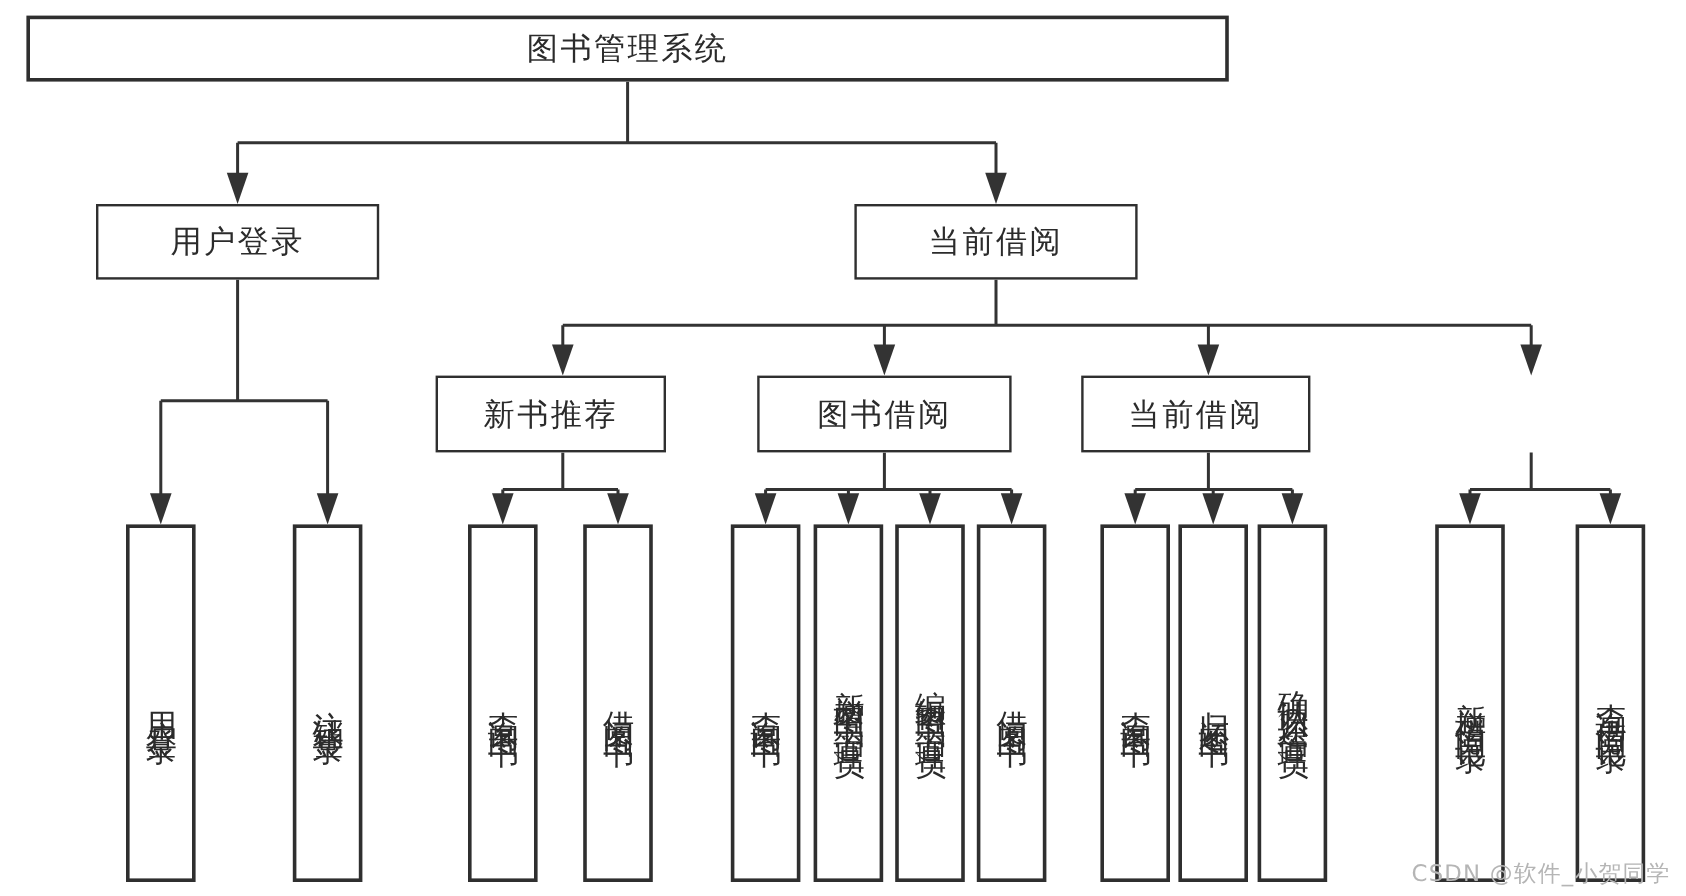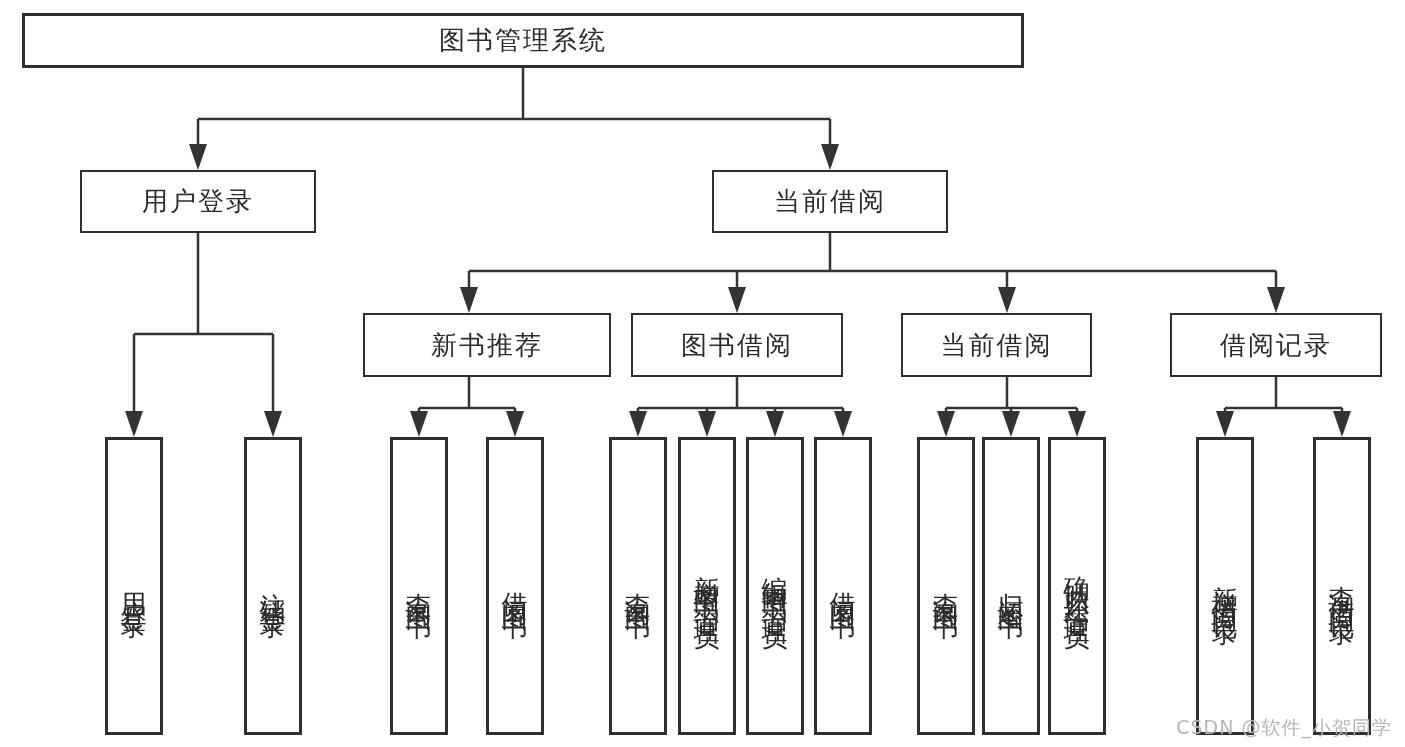--- a/index.html
+++ b/index.html
@@ -107,31 +107,28 @@
     <span>图书管理系统</span>
   </div>
 
   <div class="node h-node" style="left:80px;top:170px;width:236px;height:63px;">
     <span>用户登录</span>
   </div>
   <div class="node h-node" style="left:712px;top:170px;width:236px;height:63px;">
     <span>当前借阅</span>
   </div>
 
-  <div class="node h-node" style="left:363px;top:313px;width:248px;height:64px;">
+  <div class="node h-node" style="left:363px;top:313px;width:192px;height:64px;">
     <span>新书推荐</span>
   </div>
   <div class="node h-node" style="left:631px;top:313px;width:212px;height:64px;">
     <span>图书借阅</span>
   </div>
   <div class="node h-node" style="left:901px;top:313px;width:191px;height:64px;">
     <span>当前借阅</span>
-  </div>
-  <div class="node h-node" style="left:1170px;top:313px;width:212px;height:64px;">
-    <span>借阅记录</span>
   </div>
 
   <div class="node leaf" style="left:105px;">
     <span class="vtext">用户登录</span>
   </div>
   <div class="node leaf" style="left:244px;">
     <span class="vtext">注销登录</span>
   </div>
 
   <div class="node leaf" style="left:390px;">

